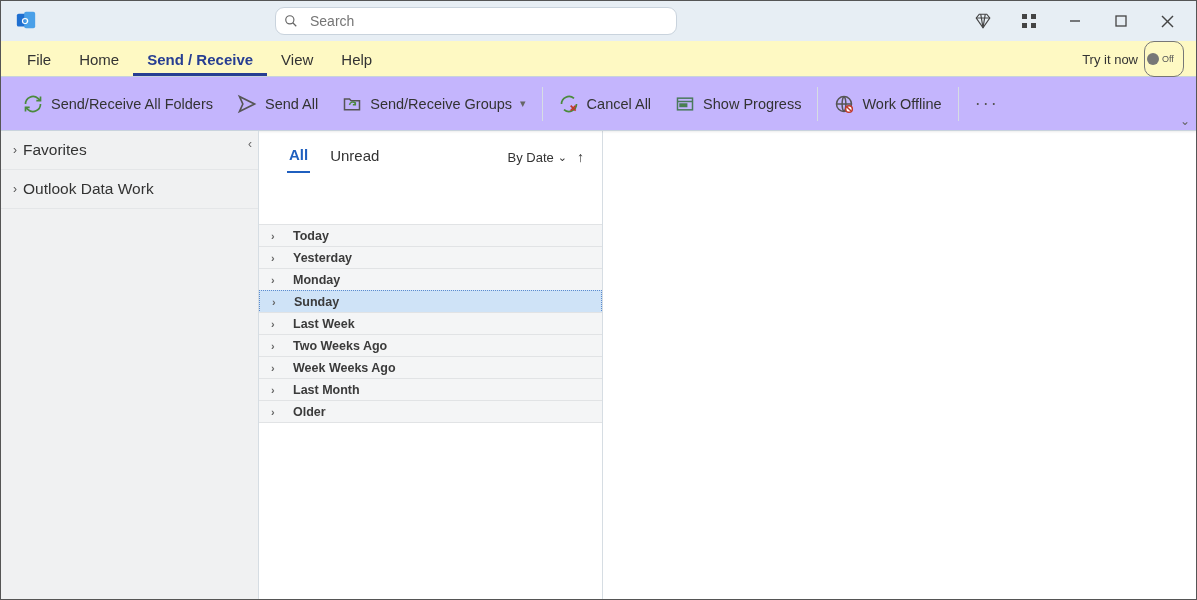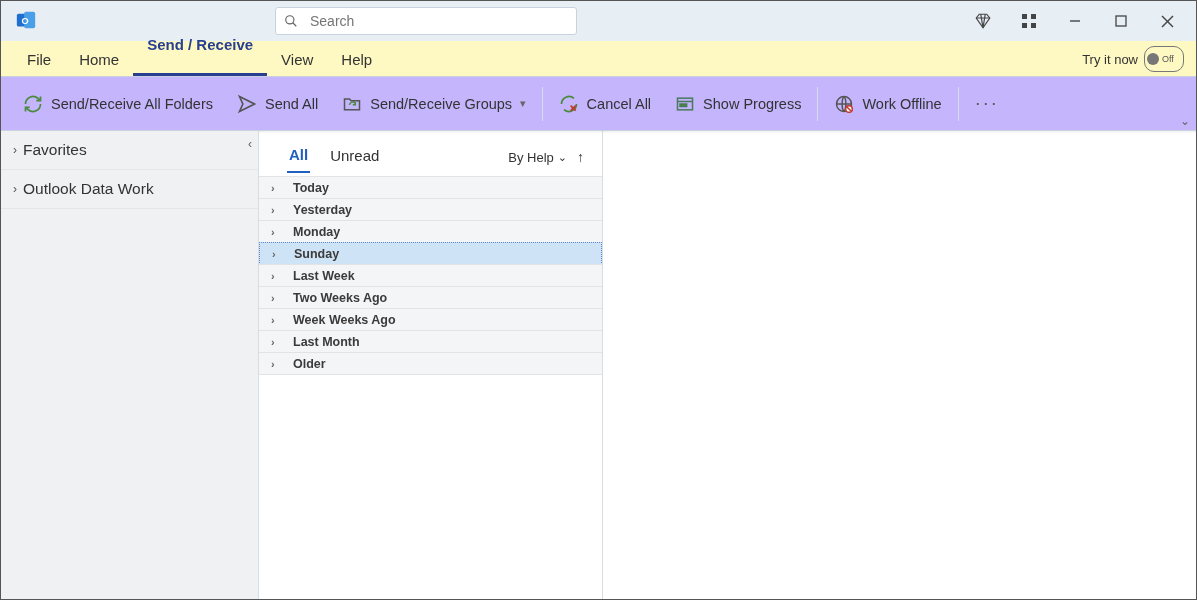--- a/index.html
+++ b/index.html
@@ -12,22 +12,22 @@
     padding:0 6px;
   }
   .app-icon {
     width:22px; height:22px; margin:0 8px;
     display:flex; align-items:center; justify-content:center;
   }
   .app-icon svg { width:22px; height:22px; }
 
   .search-wrap {
     margin-left:230px;
-    width:302px; height:28px; background:#fff; border:1px solid #c9d3dd;
-    border-radius:3px; display:flex; align-items:center; padding:0 8px;
+    width:402px; height:28px; background:#fff; border:1px solid #c9d3dd;
+    border-radius:9px; display:flex; align-items:center; padding:0 8px;
     color:#666;
   }
   .search-wrap input {
     border:none; outline:none; flex:1; font-size:14px; color:#333;
     background:transparent;
   }
   .search-wrap .mag { margin-right:10px; color:#666; }
 
   .title-spacer { flex:1; }
 
@@ -40,35 +40,35 @@
   .menubar {
     height:36px; background:#fef9c3; display:flex; align-items:flex-end;
     padding:0 12px; border-bottom:1px solid #c9d3dd;
   }
   .menu-item {
     padding:6px 14px 8px 14px; font-size:15px; color:#333;
     cursor:default;
   }
   .menu-item.active {
     color:#273e92; font-weight:600; border-bottom:3px solid #273e92;
-    padding-bottom:20px;
+    padding-bottom:5px;
   }
   .menu-spacer { flex:1; }
   .coming {
     background:#fff; border:1px solid #c0c0c0; border-radius:3px;
     height:26px; display:flex; align-items:center; padding:0 8px;
     font-size:13px; color:#333; margin-bottom:4px;
   }
   .coming svg { margin-right:4px; }
   .tryit {
     margin-left:6px; margin-bottom:4px; height:26px;
     display:flex; align-items:center; font-size:13px; color:#333;text-align:center;
   }
   .toggle {
-    width:40px; height:26px; border:1px solid #777; border-radius:10px;
+    width:40px; height:36px; border:1px solid #777; border-radius:10px;
     display:flex; align-items:center; margin-left:6px; font-size:9px;
     color:#555; padding-left:2px; justify-content:flex-start; gap:3px;
   }
   .toggle .knob { width:12px; height:12px; border-radius:50%; background:#777; }
   .toggle .lbl { font-size:9px; }
 
   
   .ribbon {
     height:54px; background:#c4b5fd; display:flex; align-items:center;
     padding:0 10px; border-bottom:1px solid #c9d3dd;
@@ -100,21 +100,21 @@
     position:absolute; top:6px; right:6px; color:#666; font-size:12px;
   }
   .nav-item {
     display:flex; align-items:center; padding:10px 12px; font-size:15.5px;
     color:#333; border-bottom:1px solid #e4e6e8;
   }
   .nav-item .chev { font-size:12px; color:#555; margin-right:6px; }
 
   .list {
     width:344px; border-right:1px solid #d6dde3; background:#fff;
-    display:flex; flex-direction:column;
+    display:flex; flex-direction:column;gap:48px;
   }
   .list-tabs {
     display:flex; align-items:center; padding:10px 18px 0 28px;
     height:42px;
   }
   .ltab { font-size:15px; padding:4px 2px 8px 2px; margin-right:18px; color:#333; cursor:default;}
   .ltab.active { color:#1f5fbf; border-bottom:2.5px solid #1f5fbf; font-weight:600; }
   .list-tabs .spacer { flex:1; }
   .sortby { font-size:13px; color:#333; display:flex; align-items:center; gap:4px; }
   .sortarrow { margin-left:10px; font-size:14px; color:#333; }
@@ -302,21 +302,21 @@
       <span>Outlook Data Work</span>
     </div>
   </div>
 
   <div class="list">
     <div class="list-tabs">
       <div class="ltab active">All</div>
       <div class="ltab">Unread</div>
       <div class="spacer"></div>
       <div class="sortby">
-        <span>By Help</span>
+        <span>By Date</span>
         <span style="font-size:11px">⌄</span>
       </div>
       <div class="sortarrow">↑</div>
     </div>
 
     <div class="groups">
       <div class="grow">
           <span class="gchev">›</span>
           <span>Today</span>
         </div>

